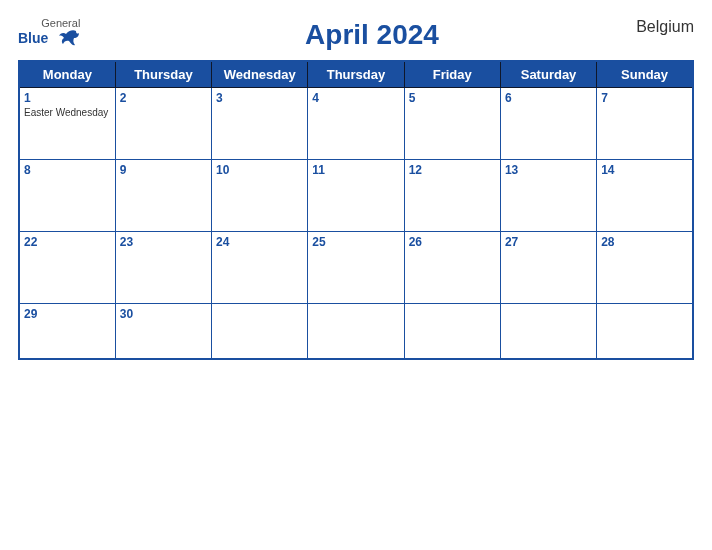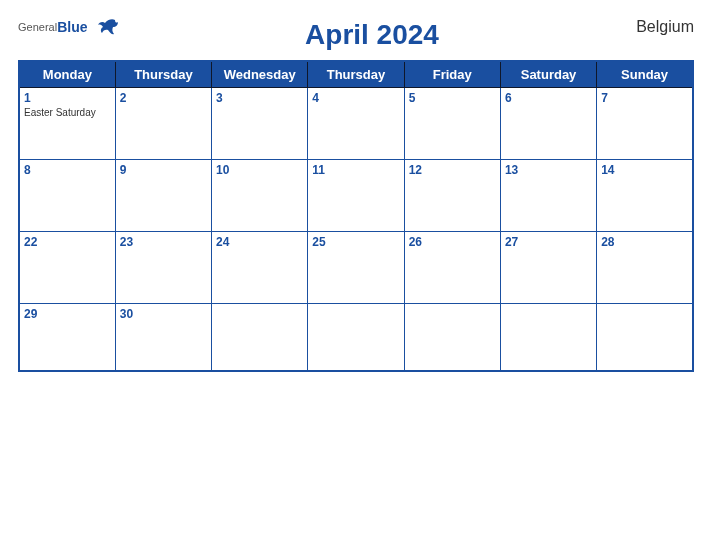--- a/index.html
+++ b/index.html
@@ -21,22 +21,22 @@
       align-items: flex-start;
       justify-content: center;
       position: relative;
       margin-bottom: 8px;
     }
     .logo-area {
       position: absolute;
       left: 0;
       top: 0;
       display: flex;
-      flex-direction: row;
-      align-items: center;
+      flex-direction: column;
+      align-items: flex-end;
     }
     .logo-text-general {
       font-size: 11px;
       color: #555;
       line-height: 1;
     }
     .logo-text-blue {
       font-size: 14px;
       font-weight: bold;
       color: #1a4fa0;
@@ -95,21 +95,21 @@
     .holiday-label {
       font-size: 10px;
       color: #333;
       margin-top: 2px;
       display: block;
     }
     .empty-cell {
       background: #fff;
     }
     .last-row td {
-      height: 68px;
+      height: 56px;
     }
   </style>
 </head>
 <body>
 
 <div class="page">
   <div class="header">
     <div class="logo-area">
       <span class="logo-text-general">General</span>
       <div class="logo-inner">
@@ -134,21 +134,21 @@
         <th>Thursday</th>
         <th>Friday</th>
         <th>Saturday</th>
         <th>Sunday</th>
       </tr>
     </thead>
     <tbody id="calendar-body">
     <tr>
           <td>
             <span class="day-number">1</span>
-            <span class="holiday-label">Easter Saturday</span>
+            <span class="holiday-label">Easter Wednesday</span>
           </td>
           <td>
             <span class="day-number">2</span>
           </td>
           <td>
             <span class="day-number">3</span>
           </td>
           <td>
             <span class="day-number">4</span>
           </td>

